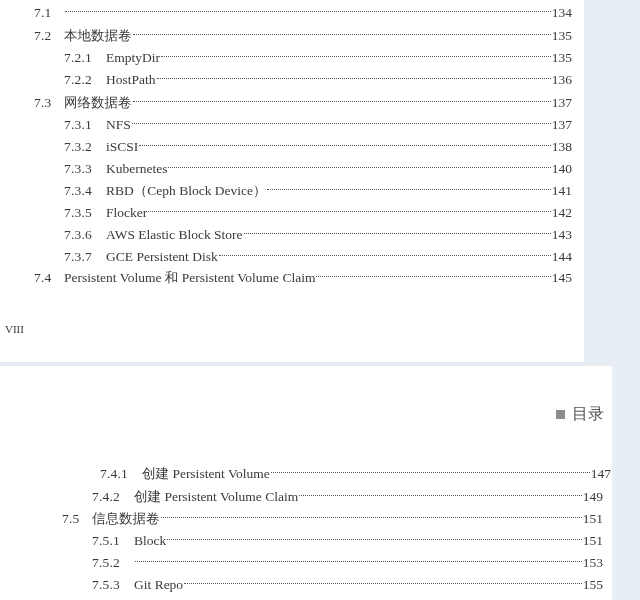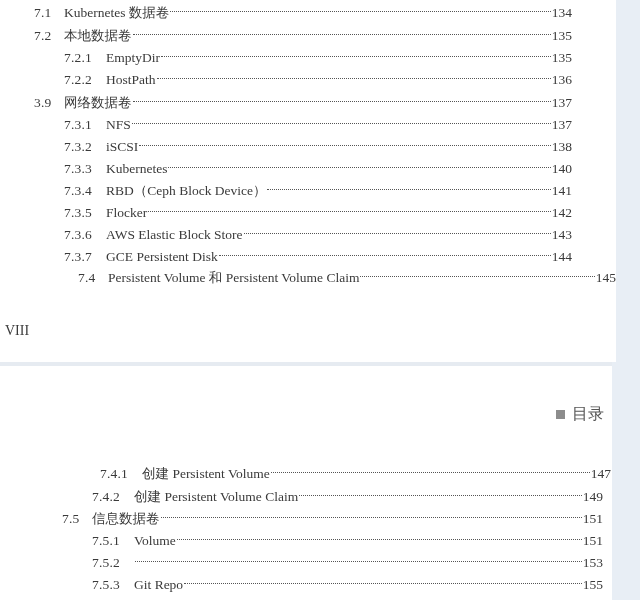--- a/index.html
+++ b/index.html
@@ -17,21 +17,20 @@
     }
     .page {
       position: absolute;
       left: 0;
       background: #ffffff;
     }
     .page-top {
       top: 0;
       width: 584px;
       height: 362px;
-      padding-left: 32px;
     }
     .page-divider {
       position: absolute;
       left: 0;
       top: 362px;
       width: 612px;
       height: 4px;
       background: #e6ebf1;
     }
     .page-bottom {
@@ -77,21 +76,21 @@
       border-bottom: 1.3px dotted #555;
     }
     .page-num {
       flex: 0 0 auto;
       text-align: right;
     }
     .folio {
       position: absolute;
       left: 5px;
       top: 323px;
-      font-size: 14px;
+      font-size: 11px;
       color: #3a3a3a;
     }
     .running-head {
       position: absolute;
       left: 556px;
       top: 38px;
       display: flex;
       align-items: center;
       font-family: "DejaVu Sans", "Liberation Sans", sans-serif;
       font-size: 16px;
@@ -106,21 +105,20 @@
     }
   </style>
 </head>
 <body>
 
 <div class="page page-top">
   <div class="toc">
 
     <div class="row" style="top:-3px; left:34px; width:538px;">
       <span class="num" style="width:30px;">7.1</span>
-      <span class="title">Kubernetes 数据卷</span>
       <span class="leader"></span>
       <span class="page-num">134</span>
     </div>
 
     <div class="row" style="top:20px; left:34px; width:538px;">
       <span class="num" style="width:30px;">7.2</span>
       <span class="title">本地数据卷</span>
       <span class="leader"></span>
       <span class="page-num">135</span>
     </div>
@@ -133,21 +131,21 @@
     </div>
 
     <div class="row" style="top:64px; left:64px; width:508px;">
       <span class="num" style="width:42px;">7.2.2</span>
       <span class="title">HostPath</span>
       <span class="leader"></span>
       <span class="page-num">136</span>
     </div>
 
     <div class="row" style="top:87px; left:34px; width:538px;">
-      <span class="num" style="width:30px;">3.9</span>
+      <span class="num" style="width:30px;">7.3</span>
       <span class="title">网络数据卷</span>
       <span class="leader"></span>
       <span class="page-num">137</span>
     </div>
 
     <div class="row" style="top:109px; left:64px; width:508px;">
       <span class="num" style="width:42px;">7.3.1</span>
       <span class="title">NFS</span>
       <span class="leader"></span>
       <span class="page-num">137</span>
@@ -188,21 +186,21 @@
       <span class="page-num">143</span>
     </div>
 
     <div class="row" style="top:241px; left:64px; width:508px;">
       <span class="num" style="width:42px;">7.3.7</span>
       <span class="title">GCE Persistent Disk</span>
       <span class="leader"></span>
       <span class="page-num">144</span>
     </div>
 
-    <div class="row" style="top:262px; left:34px; width:538px;margin-left:44px;">
+    <div class="row" style="top:262px; left:34px; width:538px;">
       <span class="num" style="width:30px;">7.4</span>
       <span class="title">Persistent Volume 和 Persistent Volume Claim</span>
       <span class="leader"></span>
       <span class="page-num">145</span>
     </div>
 
   </div>
   <div class="folio">VIII</div>
 </div>
 
@@ -232,21 +230,21 @@
 
     <div class="row" style="top:137px; left:62px; width:541px;">
       <span class="num" style="width:30px;">7.5</span>
       <span class="title">信息数据卷</span>
       <span class="leader"></span>
       <span class="page-num">151</span>
     </div>
 
     <div class="row" style="top:159px; left:92px; width:511px;">
       <span class="num" style="width:42px;">7.5.1</span>
-      <span class="title">Volume</span>
+      <span class="title">Block</span>
       <span class="leader"></span>
       <span class="page-num">151</span>
     </div>
 
     <div class="row" style="top:181px; left:92px; width:511px;">
       <span class="num" style="width:42px;">7.5.2</span>
       <span class="leader"></span>
       <span class="page-num">153</span>
     </div>
 

